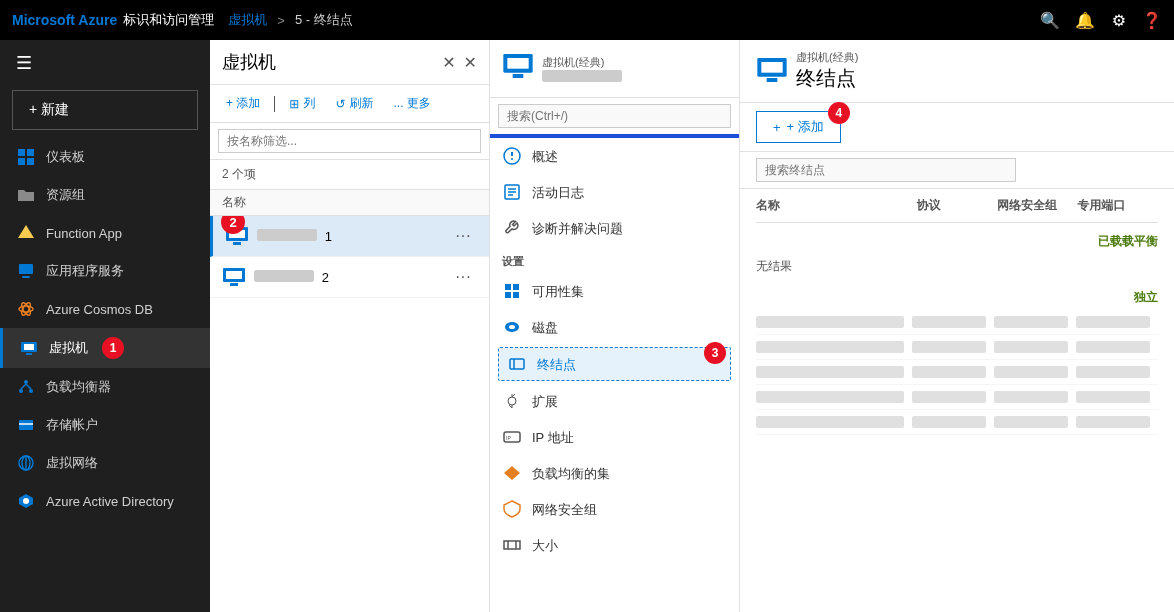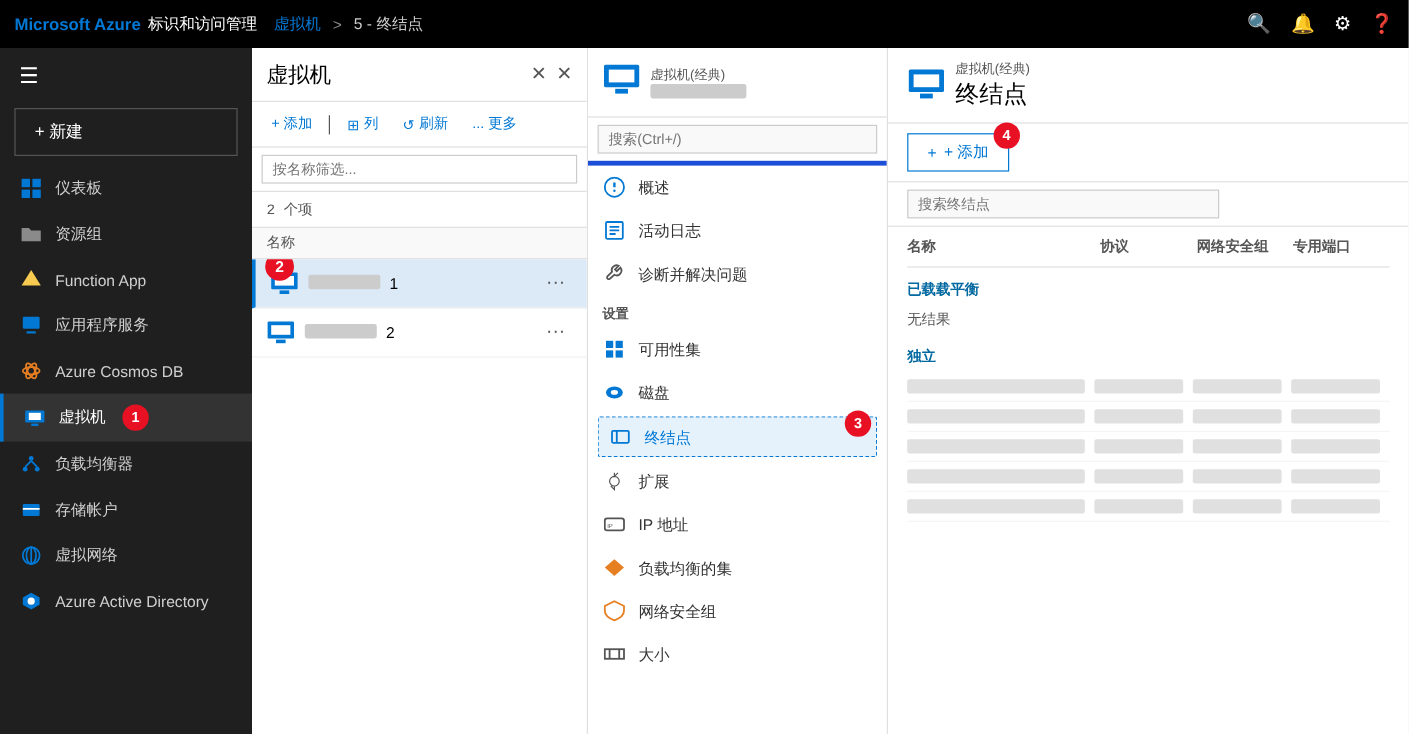--- a/index.html
+++ b/index.html
@@ -58,21 +58,21 @@
     .toolbar-btn {
       display: flex; align-items: center; gap: 4px;
       padding: 4px 8px; cursor: pointer; color: #0078d4; font-size: 12px;
       border: none; background: transparent;
     }
     .panel-search { padding: 6px 8px; border-bottom: 1px solid #e0e0e0; }
     .panel-search input {
       width: 100%; padding: 4px 8px; border: 1px solid #ccc;
       font-size: 12px; outline: none;
     }
-    .panel-count { padding: 6px 12px; font-size: 12px; color: #555; border-bottom: 1px solid #e0e0e0; font-family: Liberation Mono, monospace; }
+    .panel-count { padding: 6px 12px; font-size: 12px; color: #555; border-bottom: 1px solid #e0e0e0; }
     .panel-col-header {
       display: flex; padding: 4px 12px; font-size: 12px; color: #555;
       border-bottom: 1px solid #e0e0e0; background: #f9f9f9;
     }
     .vm-list { flex: 1; overflow-y: auto; }
     .vm-item {
       display: flex; align-items: center; padding: 8px 12px;
       border-bottom: 1px solid #f0f0f0; cursor: pointer; gap: 8px;
     }
     .vm-item.selected { background: #dce9f7; border-left: 3px solid #0078d4; }
@@ -131,21 +131,21 @@
     }
     .endpoints-table { flex: 1; overflow-y: auto; padding: 0 16px; }
     .table-header {
       display: flex; padding: 8px 0; border-bottom: 1px solid #e0e0e0;
       font-size: 12px; color: #555; font-weight: 600;
     }
     .col-name { flex: 2; }
     .col-protocol { flex: 1; }
     .col-public { flex: 1; }
     .col-private { flex: 1; }
-    .section-label { padding: 10px 0 4px; font-size: 12px; color: #0369a1; font-weight: 600; }
+    .section-label { padding: 10px 0 4px; font-size: 12px; color: #4d7c0f; font-weight: 600; text-align: right; }
     .no-result { padding: 4px 0; font-size: 12px; color: #555; }
     .table-row-blur {
       display: flex; padding: 6px 0; border-bottom: 1px solid #f5f5f5; align-items: center;
     }
     .blur-cell { height: 12px; border-radius: 2px; background: #e0e0e0; margin-right: 8px; }
 
     
     .step-badge {
       position: absolute;
       width: 24px; height: 24px; border-radius: 50%;

